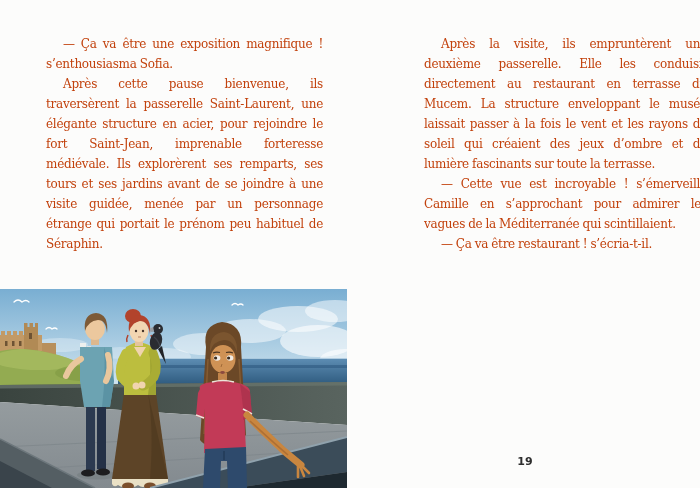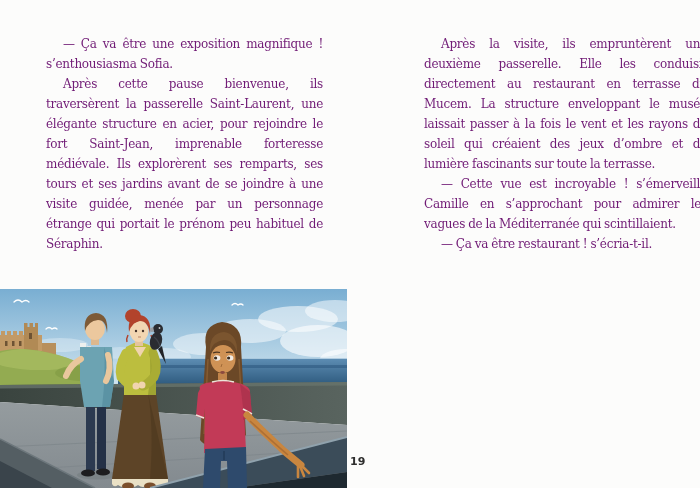--- a/index.html
+++ b/index.html
@@ -6,38 +6,38 @@
   html,body { width:700px; height:488px; }
   body {
     position:relative;
     background:#fcfcfb;
     overflow:hidden;
     font-family:"DejaVu Serif", serif;
   }
   .text-col {
     position:absolute;
     top:34px;
-    color:#701a75;
+    color:#c2410c;
   }
   .text-col p {
     font-size:12px;
     line-height:20px;
     text-align:justify;
     text-indent:17px;
     letter-spacing:-0.25px;
     word-spacing:-0.5px;
   }
   #left-col  { left:46px;  width:277px; }
   #right-col { left:396px; width:283px;margin-left:28px; }
   .page-number {
     position:absolute;
     top:455px;
     left:350px;
     width:350px;
-    text-align:left;
+    text-align:center;
     font-family:"DejaVu Sans", sans-serif;
     font-weight:bold;
     font-size:11px;
     color:#2e2e2e;
   }
   .illustration {
     position:absolute;
     left:0; top:289px;
     width:347px; height:199px;
   }

